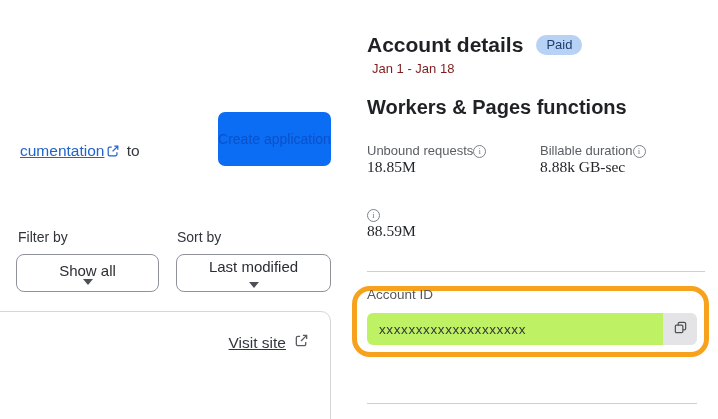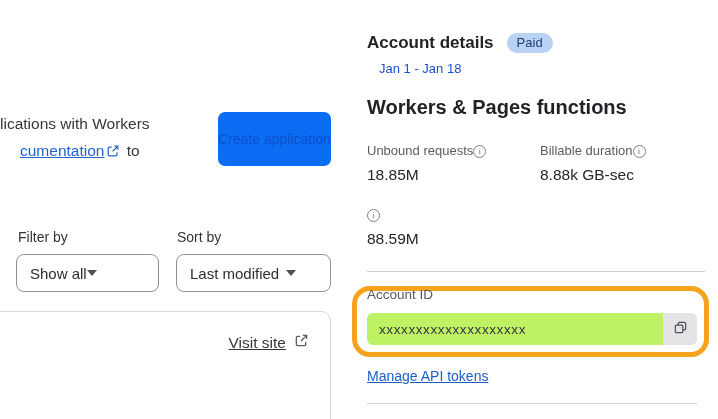--- a/index.html
+++ b/index.html
@@ -18,76 +18,76 @@
     background:#0b6cf4; border:none; border-radius:7px; cursor:pointer;
     color:#0c51c9; font-size:14px; line-height:19px; 
     font-family:"Liberation Sans", sans-serif;
   }
   .field-label { position:absolute; font-size:14px; color:#313438; }
   .filter-label { left:18px; top:229px; }
   .sort-label   { left:177px; top:229px; }
   .select {
     position:absolute; top:254px; height:38px; background:#fff;
     border:1px solid #8f9399; border-radius:8px; display:flex;
-    align-items:center; justify-content:flex-start;
-    padding:0 13px; font-size:15px; color:#2b2e33; cursor:pointer;
+    align-items:center; justify-content:center;
+    padding:0 24px; font-size:15px; color:#2b2e33; cursor:pointer;flex-direction:column;
   }
   .select-filter { left:16px;  width:143px; }
   .select-sort   { left:176px; width:155px;gap:7px; }
   .caret { width:0; height:0; border-left:5px solid transparent;
            border-right:5px solid transparent; border-top:6px solid #4d5156; }
   .project-card {
     position:absolute; left:-18px; top:311px; width:349px; height:130px;
     background:#fff; border:1px solid #d6d6d6; border-radius:0 10px 0 0;
   }
   .visit-row { position:absolute; top:21px; right:21px; display:flex;
                align-items:center; gap:8px; }
   .visit-link { font-size:15.5px; color:#33363b; text-decoration:underline;
                 cursor:pointer; }
   
   .right-col { position:absolute; left:367px; top:0; width:338px; height:419px; }
   .acct-title-row { position:absolute; left:0; top:33px; display:flex;
                     align-items:center; gap:13px; }
-  .acct-title { font-size:17px; font-weight:700; color:#1f2125; }
+  .acct-title { font-size:21px; font-weight:700; color:#1f2125; }
   .plan-badge { background:#b8d2f6; color:#1f3c6d; font-size:13px;
                 padding:2px 10px 3px; border-radius:999px; }
-  .date-range { position:absolute; left:12px; top:61px; font-size:13px; color:#1d4ed8; }
+  .date-range { position:absolute; left:5px; top:61px; font-size:13px; color:#7f1d1d; }
   .sec-title  { position:absolute; left:0; top:96px; font-size:20px;
                 font-weight:700; color:#1f2125; }
   .stat { position:absolute; }
   .stat-1 { left:0;     top:143px; }
   .stat-2 { left:173px; top:143px; }
   .stat-3 { left:0;     top:209px; }
   .stat-label { font-size:13px; color:#5a5d61; display:flex; align-items:flex-end; }
   .info-icon { width:13px; height:13px; border:1px solid #7d8187; border-radius:50%;
                color:#7d8187; font-size:9px; line-height:11px; display:inline-flex;
                align-items:center; justify-content:center; cursor:pointer;
                font-family:"Liberation Serif", serif; }
-  .stat-value { margin-top:8px; font-size:15.5px; color:#24262a; }
+  .stat-value { font-size:15.5px; color:#24262a;font-family:Liberation Serif, serif; }
   .divider { position:absolute; left:0; height:1px; background:#cfcfcf; }
   .divider-1 { top:271px; width:338px; }
   .divider-2 { top:403px; width:330px; }
   .highlight-ring { position:absolute; left:-15px; top:286px; width:357px; height:71px;
                     border:5px solid #f6a21c; border-radius:18px; pointer-events:none; }
   .acct-id-label { position:absolute; left:0; top:287px; font-size:13.5px; color:#55585c; }
   .id-group { position:absolute; left:0; top:313px; width:330px; height:32px;
               display:flex; border-radius:6px; overflow:hidden; }
   .id-input { flex:1; border:none; outline:none; background:#bef264;
               font-size:13.5px; color:#33363a; letter-spacing:0.6px;
               padding:0 12px; font-family:"Liberation Sans", sans-serif; }
   .copy-btn { width:34px; border:none; background:#e4e4e6; cursor:pointer;
               display:flex; align-items:center; justify-content:center; }
   .manage-link { position:absolute; left:0; top:368px; font-size:14px;
                  color:#1b5ec7; text-decoration:underline; cursor:pointer; }
 </style>
 </head>
 <body>
 
 <div class="intro">
-  <span>lications with Workers</span><br>
+  <br>
   <a>cumentation</a><span class="ext-icon"><svg width="14" height="14" viewBox="0 0 16 16">
         <path d="M6.5 3.5H4A1.5 1.5 0 0 0 2.5 5v7A1.5 1.5 0 0 0 4 13.5h7A1.5 1.5 0 0 0 12.5 12V9.5" fill="none" stroke="#2163cb" stroke-width="1.4"></path>
         <path d="M9.5 2.5H13.5V6.5" fill="none" stroke="#2163cb" stroke-width="1.4"></path>
         <path d="M13.2 2.8L7.5 8.5" fill="none" stroke="#2163cb" stroke-width="1.4"></path>
       </svg></span><span> to</span>
 </div>
 
 <button class="create-btn">Create application</button>
 
 <div class="field-label filter-label">Filter by</div>
@@ -156,16 +156,15 @@
   <div class="id-group">
     <input class="id-input" type="text" readonly="" value="xxxxxxxxxxxxxxxxxxxx" style="">
     <button class="copy-btn">
       <span><svg width="15" height="15" viewBox="0 0 16 16">
             <rect x="2.5" y="5.5" width="8" height="8" rx="1.2" fill="none" stroke="#4d5156" stroke-width="1.3"></rect>
             <path d="M5.5 5.5V4A1.5 1.5 0 0 1 7 2.5h5A1.5 1.5 0 0 1 13.5 4v5A1.5 1.5 0 0 1 12 10.5h-1.5" fill="none" stroke="#4d5156" stroke-width="1.3"></path>
           </svg></span>
     </button>
   </div>
 
-  <a class="manage-link">Manage API tokens</a>
 
   <div class="divider divider-2"></div>
 </div>
 
 </body></html>

